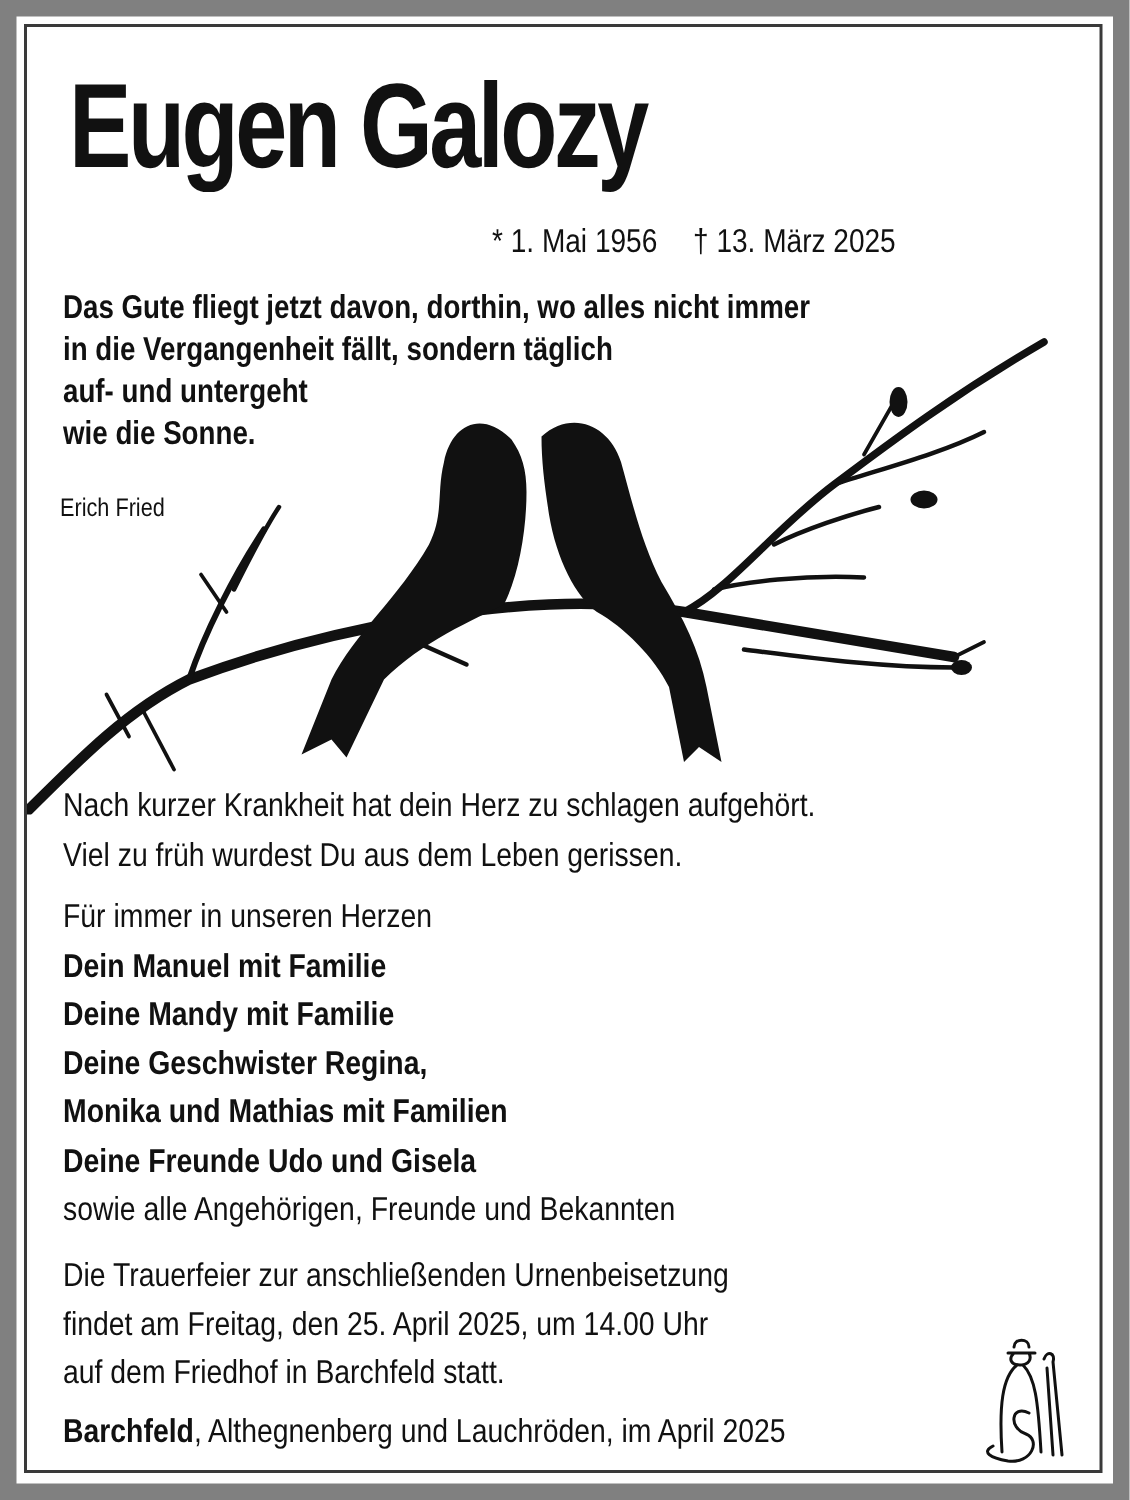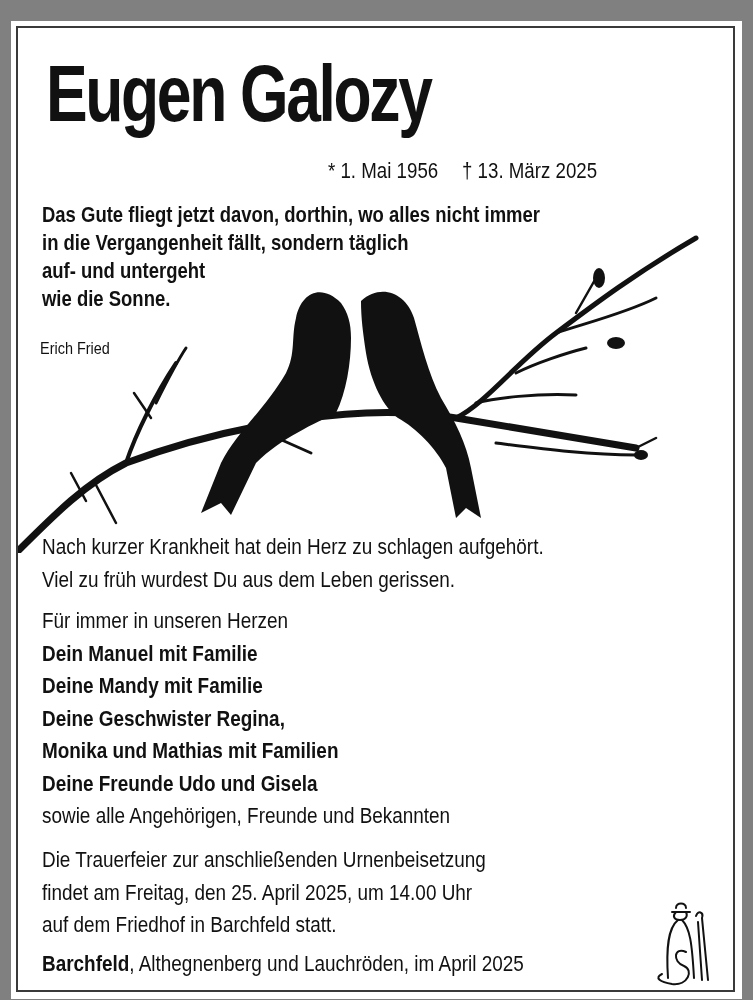--- a/index.html
+++ b/index.html
@@ -1,17 +1,17 @@
 <!DOCTYPE html>
 <html><head>
   <meta charset="utf-8">
   <style>
     html, body { margin: 0; padding: 0; }
     body { width: 753px; height: 1000px; background: #808080; font-family: "Liberation Sans", "DejaVu Sans", sans-serif; color: #111; }
-    .outer { position: absolute; left: 11px; top: 11px; width: 731px; height: 978px; background: #ffffff; margin-top: 10px; }
+    .outer { position: absolute; left: 11px; top: 11px; width: 731px; height: 978px; background: #ffffff; }
     .inner { position: absolute; left: 5px; top: 5px; width: 719px; height: 966px; border: 2px solid #3a3a3a; box-sizing: border-box; background: #fff; overflow: hidden; }
     .name { position: absolute; left: 28px; top: 26px; font-size: 80px; font-weight: bold; letter-spacing: -3px; transform: scaleX(0.78); transform-origin: left top; white-space: nowrap; line-height: 1; }
     .dates { position: absolute; left: 310px; top: 130px; font-size: 22px; transform: scaleX(0.85); transform-origin: left top; white-space: nowrap; }
     .dates span { margin-right: 28px; }
     .quote { position: absolute; left: 24px; top: 173px; font-size: 22px; font-weight: bold; line-height: 28px; transform: scaleX(0.84); transform-origin: left top; white-space: nowrap; }
     .author { position: absolute; left: 22px; top: 311px; font-size: 17px; transform: scaleX(0.85); transform-origin: left top; white-space: nowrap; }
     .illus { position: absolute; left: -2px; top: 195px; width: 700px; height: 330px; }
     .text-block { position: absolute; left: 24px; transform: scaleX(0.86); transform-origin: left top; white-space: nowrap; font-size: 22px; line-height: 32.5px; }
     .b { font-weight: bold; }
     .logo { position: absolute; left: 636px; top: 870px; width: 60px; height: 92px; }

